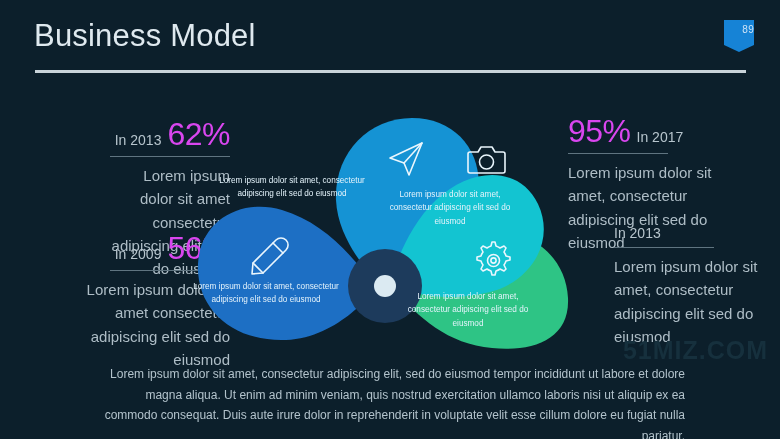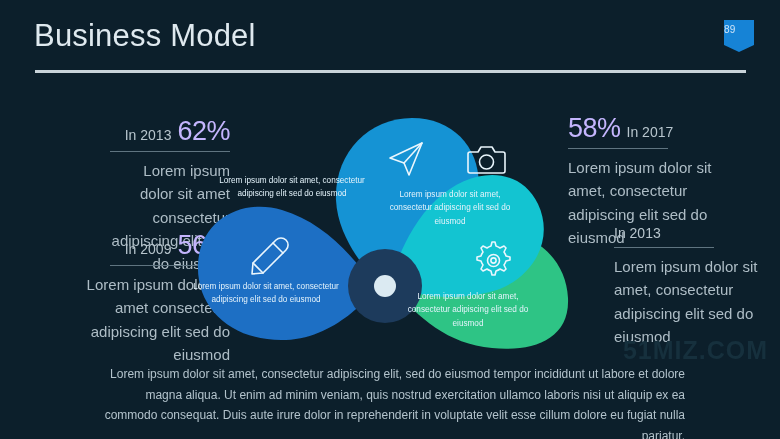--- a/index.html
+++ b/index.html
@@ -40,21 +40,21 @@
     width:30px; height:32px;
   }
   #ribbon .flag {
     position:absolute; inset:0;
     background:#1683d6;
     clip-path: polygon(0 0, 100% 0, 100% 78%, 50% 100%, 0 78%);
   }
   #ribbon .num {
     position:absolute;
     left:0; right:0; top:4px;
-    text-align:left;
+    text-align:right;
     font-size:10px;
     color:#cfe4f7;
     letter-spacing:0.3px;
   }
 
   
   .stat { position:absolute; }
   .stat .head {
     display:flex;
     align-items:baseline;
@@ -62,22 +62,22 @@
     white-space:nowrap;
   }
   .stat.right-al .head { justify-content:flex-end; }
   .stat.left-al  .head { justify-content:flex-start; }
   .stat .yr {
     font-size:14px;
     color:#b7c5cd;
     font-weight:400;
   }
   .stat .pct {
-    font-size:27px;
-    color:#c4b5fd;
+    font-size:32px;
+    color:#d946ef;
     font-weight:400;
     letter-spacing:-0.5px;
     line-height:1;
   }
   .stat .rule {
     height:1px;
     background:#5f7480;
     margin:6px 0 7px 0;
   }
   .stat .body {
@@ -166,21 +166,21 @@
     <div class="head">
       <span class="yr">In 2009</span>
       <span class="pct">56%</span>
     </div>
     <div class="rule"></div>
     <div class="body">Lorem ipsum dolor sit amet consectetur adipiscing elit  sed do eiusmod</div>
   </div>
 
   <div class="stat left-al" id="stat-2014">
     <div class="head">
-      <span class="pct">58%</span>
+      <span class="pct">95%</span>
       <span class="yr">In 2017</span>
     </div>
     <div class="rule"></div>
     <div class="body">Lorem ipsum dolor sit amet, consectetur adipiscing elit  sed do eiusmod</div>
   </div>
 
   <div class="stat left-al" id="stat-2015">
     <div class="head">
       <span class="yr">In 2013</span>
     </div>

